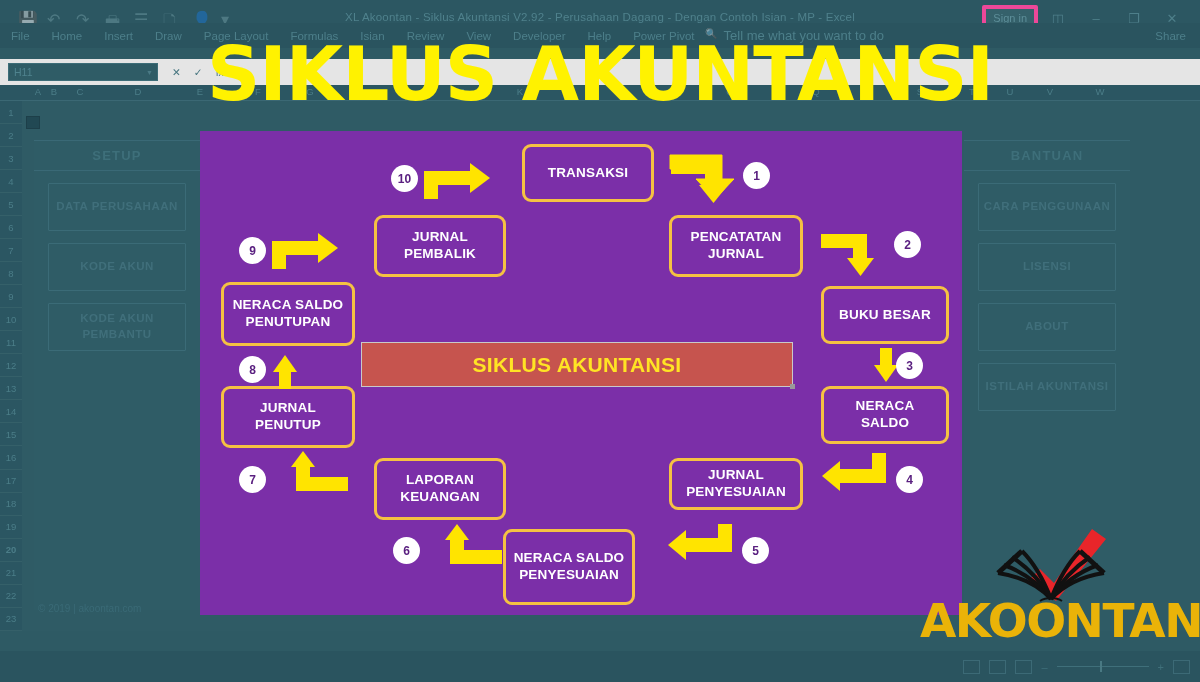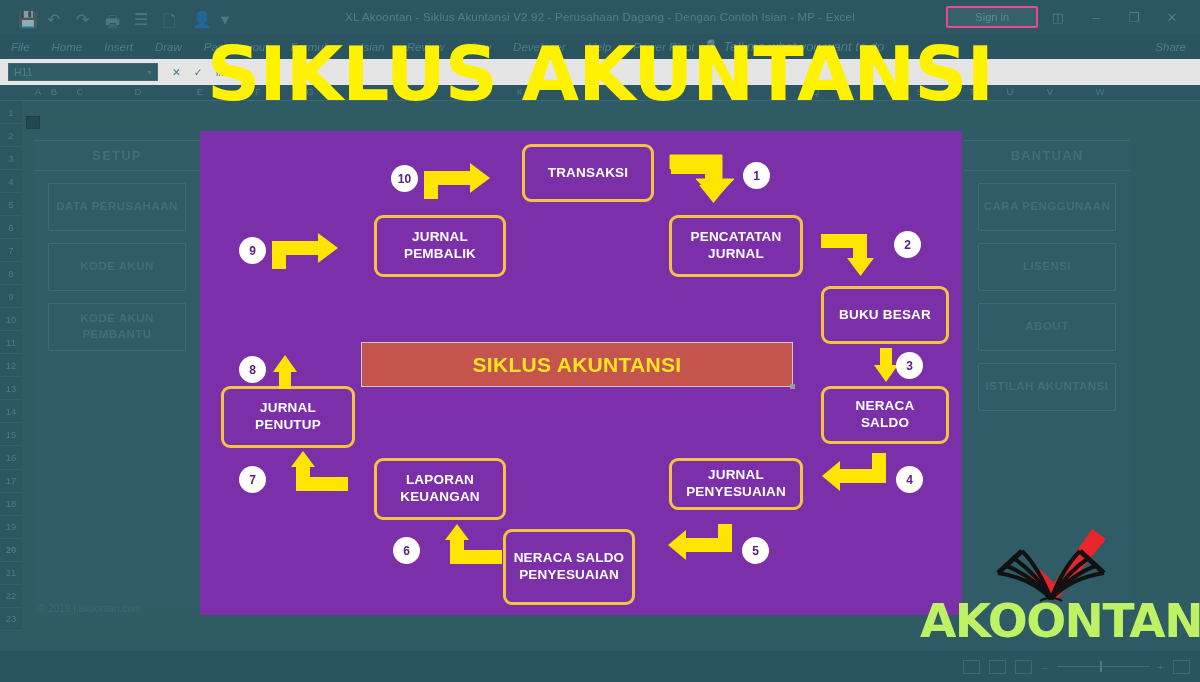--- a/index.html
+++ b/index.html
@@ -9,27 +9,27 @@
   
   #excel { position:absolute; inset:0; background:#2e5a64; }
 
   .titlebar { position:absolute; left:0; top:0; width:1200px; height:34px;
               background:#2c5762; display:flex; align-items:center; }
   .qat { display:flex; align-items:center; gap:14px; padding-left:18px; color:#6f9aa2; }
   .qat .ic { width:15px; height:15px; opacity:.5; display:inline-block; position:relative; }
   .doc-title { position:absolute; left:0; right:0; text-align:center; font-size:11.5px;
                color:#4f818c; letter-spacing:.2px; }
   .win-right { position:absolute; right:10px; top:5px; display:flex; align-items:center; gap:2px; }
-  .signin { font-size:11px; color:#5d8e99; border:2px solid #ec4899; border-radius:2px;
-            padding:3px 27px; background:#35616b; }
+  .signin { font-size:11px; color:#5d8e99; border:4px solid #ec4899; border-radius:2px;
+            padding:3px 7px; background:#35616b; }
   .wbtn { width:36px; height:24px; color:#4e7f8a; font-size:13px; display:flex;
           align-items:center; justify-content:center; }
 
-  .ribbon { position:absolute; left:0; top:34px; width:1200px; height:25px;
-            background:#2a545f; display:flex; align-items:center;font-style:italic; }
+  .ribbon { position:absolute; left:0; top:23px; width:1200px; height:25px;
+            background:#2a545f; display:flex; align-items:center; }
   .rtab { font-size:11.5px; color:#4d7f8a; padding:0 11px; white-space:nowrap; }
   .tellme { font-size:13px; color:#4d7f8a; padding-left:18px; position:relative; }
   .tellme:before { content:"\1F50D"; position:absolute; left:0; top:0; font-size:10px; opacity:.6; }
   .share { position:absolute; right:14px; font-size:11.5px; color:#4d7f8a; }
 
   .fbar { position:absolute; left:0; top:59px; width:1200px; height:26px;
           background:#e5e5e5; display:flex; align-items:center; }
   .namebox { width:150px; height:18px; margin-left:8px; border:1px solid #3d6d78;
              background:#2f5c66; font-size:10.5px; color:#4f838e; display:flex;
              align-items:center; padding:0 5px; position:relative; }
@@ -96,21 +96,21 @@
 
   
   #overlay-title { position:absolute; left:0; top:34px; width:1200px; height:80px;
                    display:flex; align-items:center; justify-content:center;
                    color:#FFF200; font-weight:bold; font-size:74px; letter-spacing:-1px;
                    font-family:"DejaVu Sans", sans-serif; }
 
   
   #logo { position:absolute; right:18px; bottom:38px; width:262px; height:115px; }
   #logo .word { position:absolute; left:0; bottom:-4px; width:262px; text-align:center;
-                font-size:47px; font-weight:bold; color:#bef264; letter-spacing:-1.5px;
+                font-size:47px; font-weight:bold; color:#eab308; letter-spacing:-1.5px;
                 font-family:"DejaVu Sans", sans-serif; }
 </style>
 </head>
 <body>
 
 <div id="excel">
 
   <div class="titlebar">
     <div class="qat">
       <span class="ic">💾</span>
@@ -259,20 +259,21 @@
   <div class="node" style="left:621px;top:255px;width:128px;height:58px;">NERACA SALDO</div>
 
   <div class="node" style="left:469px;top:327px;width:134px;height:52px;">JURNAL PENYESUAIAN</div>
 
   <div class="node" style="left:303px;top:398px;width:132px;height:76px;">NERACA SALDO PENYESUAIAN</div>
 
   <div class="node" style="left:174px;top:327px;width:132px;height:62px;">LAPORAN KEUANGAN</div>
 
   <div class="node" style="left:21px;top:255px;width:134px;height:62px;">JURNAL PENUTUP</div>
 
+  <div class="node" style="left:21px;top:151px;width:134px;height:64px;">NERACA SALDO PENUTUPAN</div>
 
   <div class="node" style="left:174px;top:84px;width:132px;height:62px;">JURNAL PEMBALIK</div>
 
   <div class="center-banner">
     <span>SIKLUS AKUNTANSI</span>
     <span class="handle"></span>
   </div>
 
   <div class="arrow" style="left:468px;top:22px;width:74px;height:50px;">
     <svg width="74" height="50" viewBox="0 0 74 50">

